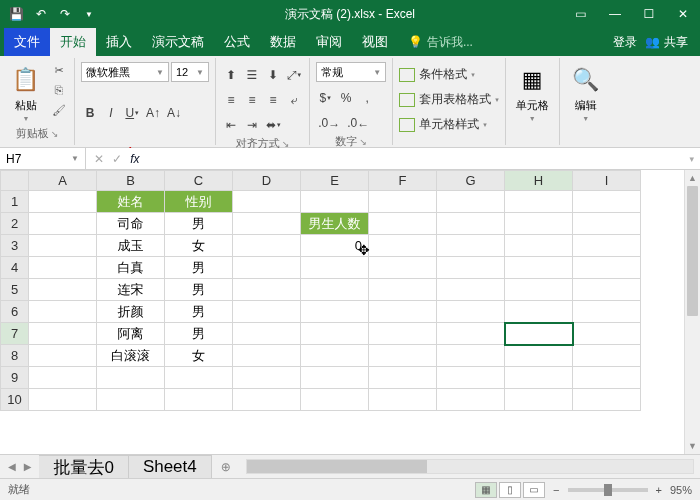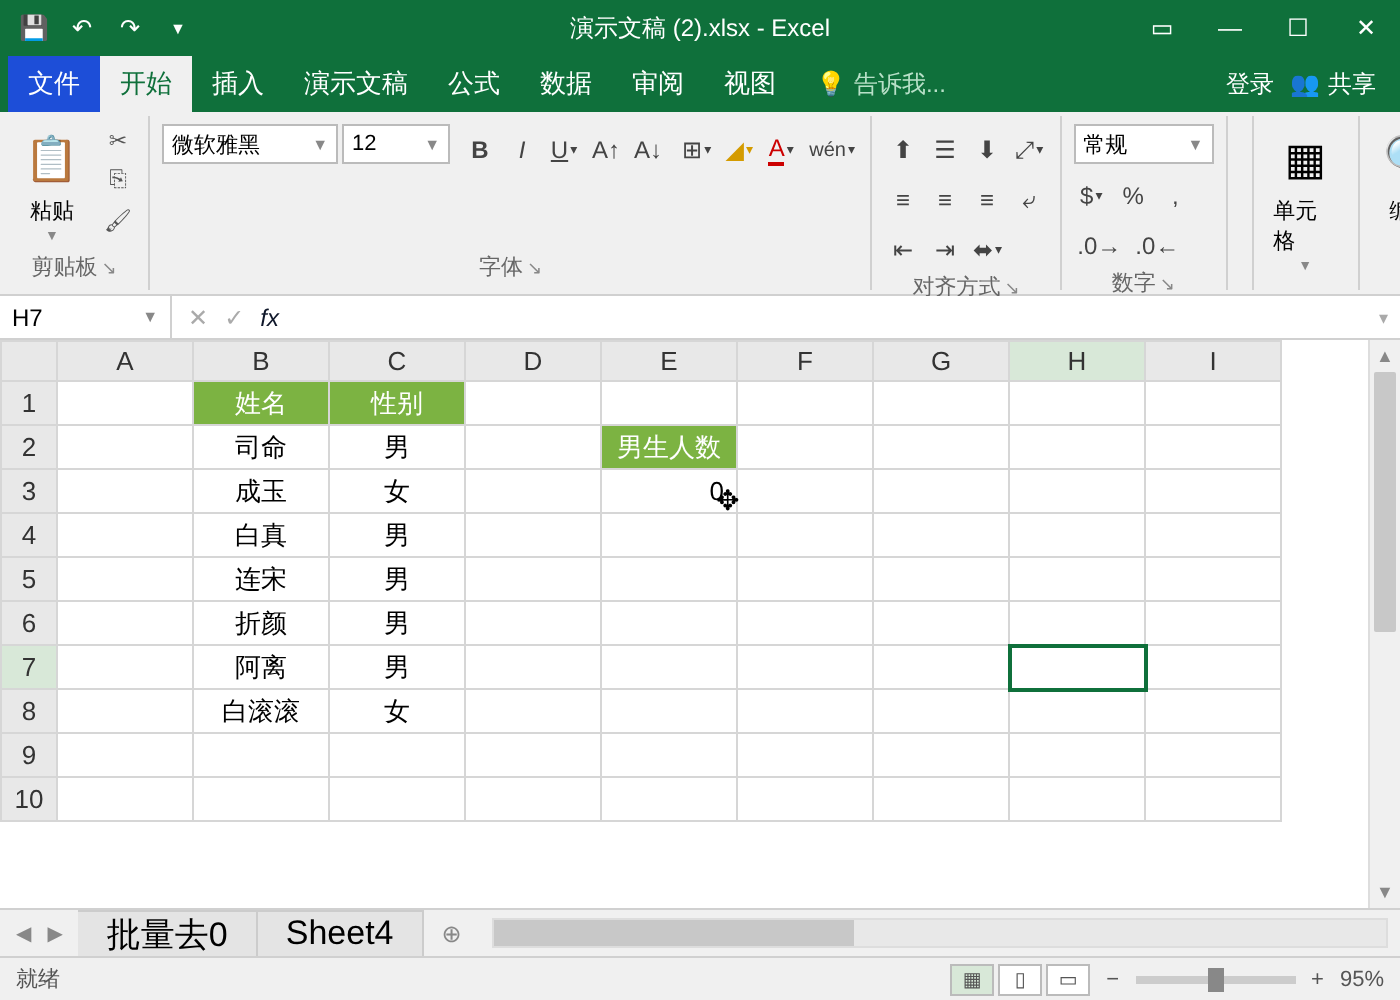--- a/index.html
+++ b/index.html
@@ -23,21 +23,21 @@
 .rgroup-label { text-align: center; font-size: 11px; color: #666; padding: 2px 0; display: flex; justify-content: center; align-items: center; gap: 2px; }
 .dlauncher { font-size: 9px; color: #888; cursor: pointer; }
 .big-btn { display: flex; flex-direction: column; align-items: center; gap: 2px; cursor: pointer; padding: 2px 4px; font-size: 11px; }
 .big-icon { width: 32px; height: 32px; display: flex; align-items: center; justify-content: center; font-size: 22px; }
 .mini-col { display: flex; flex-direction: column; gap: 4px; justify-content: center; }
 .mini-btn { width: 18px; height: 16px; display: flex; align-items: center; justify-content: center; cursor: pointer; font-size: 11px; color: #555; }
 .font-select { display: flex; gap: 2px; }
 .combo { border: 1px solid #bbb; background: #fff; font-size: 11px; padding: 1px 4px; display: flex; align-items: center; justify-content: space-between; cursor: pointer; }
 .combo .caret { font-size: 8px; color: #888; }
 .font-name { width: 88px; height: 20px; }
-.font-size { width: 54px; height: 20px; }
+.font-size { width: 38px; height: 20px; }
 .btn-row { display: flex; gap: 3px; margin-top: 4px; }
 .tool-btn { min-width: 18px; height: 18px; display: flex; align-items: center; justify-content: center; cursor: pointer; font-size: 12px; color: #444; padding: 0 2px; }
 .tool-btn .caret { font-size: 7px; margin-left: 1px; }
 .styles-item { display: flex; align-items: center; gap: 4px; cursor: pointer; font-size: 12px; color: #333; padding: 2px 0; }
 .styles-icon { width: 16px; height: 14px; border: 1px solid #7cb342; display: inline-block; }
 .namebox-bar { background: #fff; border-bottom: 1px solid #d0d0d0; height: 22px; display: flex; align-items: center; }
 .name-box { width: 86px; border-right: 1px solid #d0d0d0; padding: 0 6px; font-size: 12px; display: flex; align-items: center; justify-content: space-between; height: 100%; }
 .fx-btns { display: flex; gap: 8px; padding: 0 8px; color: #aaa; }
 .fx-label { font-style: italic; color: #0f172a; margin-right: 4px; }
 .formula-input { flex: 1; border: none; outline: none; font-size: 12px; padding: 0 4px; }
@@ -127,21 +127,21 @@
         <div class="mini-btn">🖌</div>
       </div>
     </div>
     <div class="rgroup-label">
         <span>剪贴板</span>
         <span class="dlauncher">↘</span>
       </div>
   </div>
 
   <div class="rgroup">
-    <div class="rgroup-body" style="flex-direction:row;gap:6px">
+    <div class="rgroup-body" style="flex-direction:column;gap:18px">
       <div class="font-select">
         <div class="combo font-name">
             <span>微软雅黑</span>
             <span class="caret">▼</span>
           </div>
         <div class="combo font-size">
             <span>12</span>
             <span class="caret">▼</span>
           </div>
       </div>
@@ -217,20 +217,37 @@
         <div class="tool-btn">.0←</div>
       </div>
     </div>
     <div class="rgroup-label">
         <span>数字</span>
         <span class="dlauncher">↘</span>
       </div>
   </div>
 
   <div class="rgroup">
+    <div class="rgroup-body" style="flex-direction:column;gap:4px;padding-top:6px">
+      <div class="styles-item">
+          <span class="styles-icon"></span>
+          <span>条件格式</span>
+          <span class="caret" style="font-size:7px;color:#888">▾</span>
+        </div>
+      <div class="styles-item">
+          <span class="styles-icon"></span>
+          <span>套用表格格式</span>
+          <span class="caret" style="font-size:7px;color:#888">▾</span>
+        </div>
+      <div class="styles-item">
+          <span class="styles-icon"></span>
+          <span>单元格样式</span>
+          <span class="caret" style="font-size:7px;color:#888">▾</span>
+        </div>
+    </div>
   </div>
 
   <div class="rgroup">
     <div class="rgroup-body">
         <div class="big-btn">
           <div class="big-icon">▦</div>
           <span>单元格</span>
           <span style="font-size:7px;color:#888">▼</span>
         </div>
       </div>

